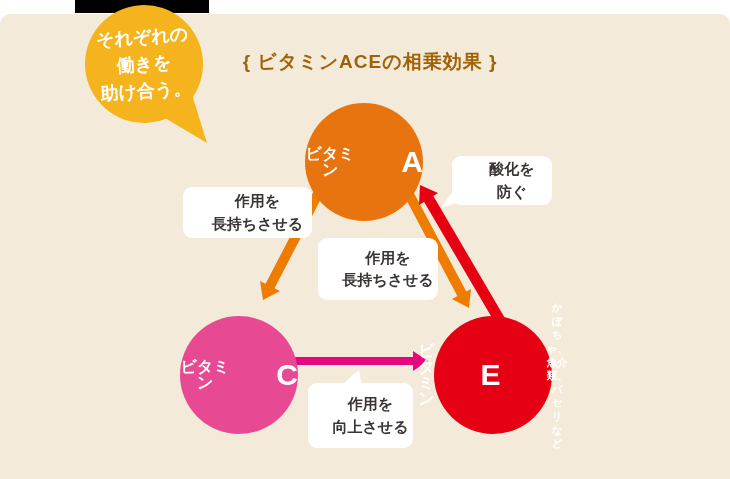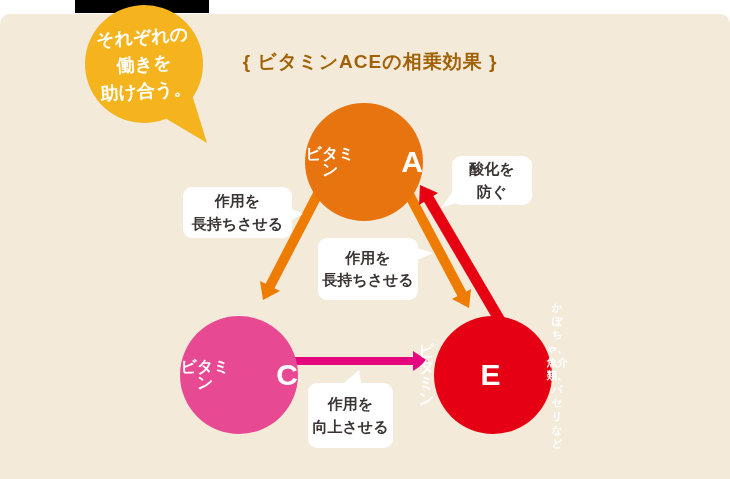--- a/index.html
+++ b/index.html
@@ -27,21 +27,21 @@
     display:flex;flex-direction:row;align-items:center;justify-content:center;
     color:#fff;text-align:center;gap:46px;
   }
   .vcircle .vlabel{font-size:16px;font-weight:700;line-height:1;}
   .vcircle .vletter{font-size:30px;font-weight:700;line-height:1.05;}
   .vcircle .vfoods{font-size:10.5px;font-weight:700;line-height:1.3;white-space:pre-line;margin-top:2px;}
 
   .speech{
     position:absolute;background:#fff;border-radius:9px;
     display:flex;align-items:center;justify-content:center;text-align:center;
-    color:#3a3433;font-weight:700;font-size:15px;line-height:1.5;white-space:pre-line;
+    color:#3a3433;font-weight:700;font-size:15px;line-height:1.5;white-space:pre-line;padding-left:20px;
   }
   .b-a-c{left:183px;top:187px;width:109px;height:51px;}
   .b-a-e{left:318px;top:238px;width:100px;height:62px;}
   .b-e-a{left:452px;top:156px;width:80px;height:49px;}
   .b-c-e{left:308px;top:383px;width:85px;height:65px;}
 </style>
 </head>
 <body>
 
 <div class="stage">

